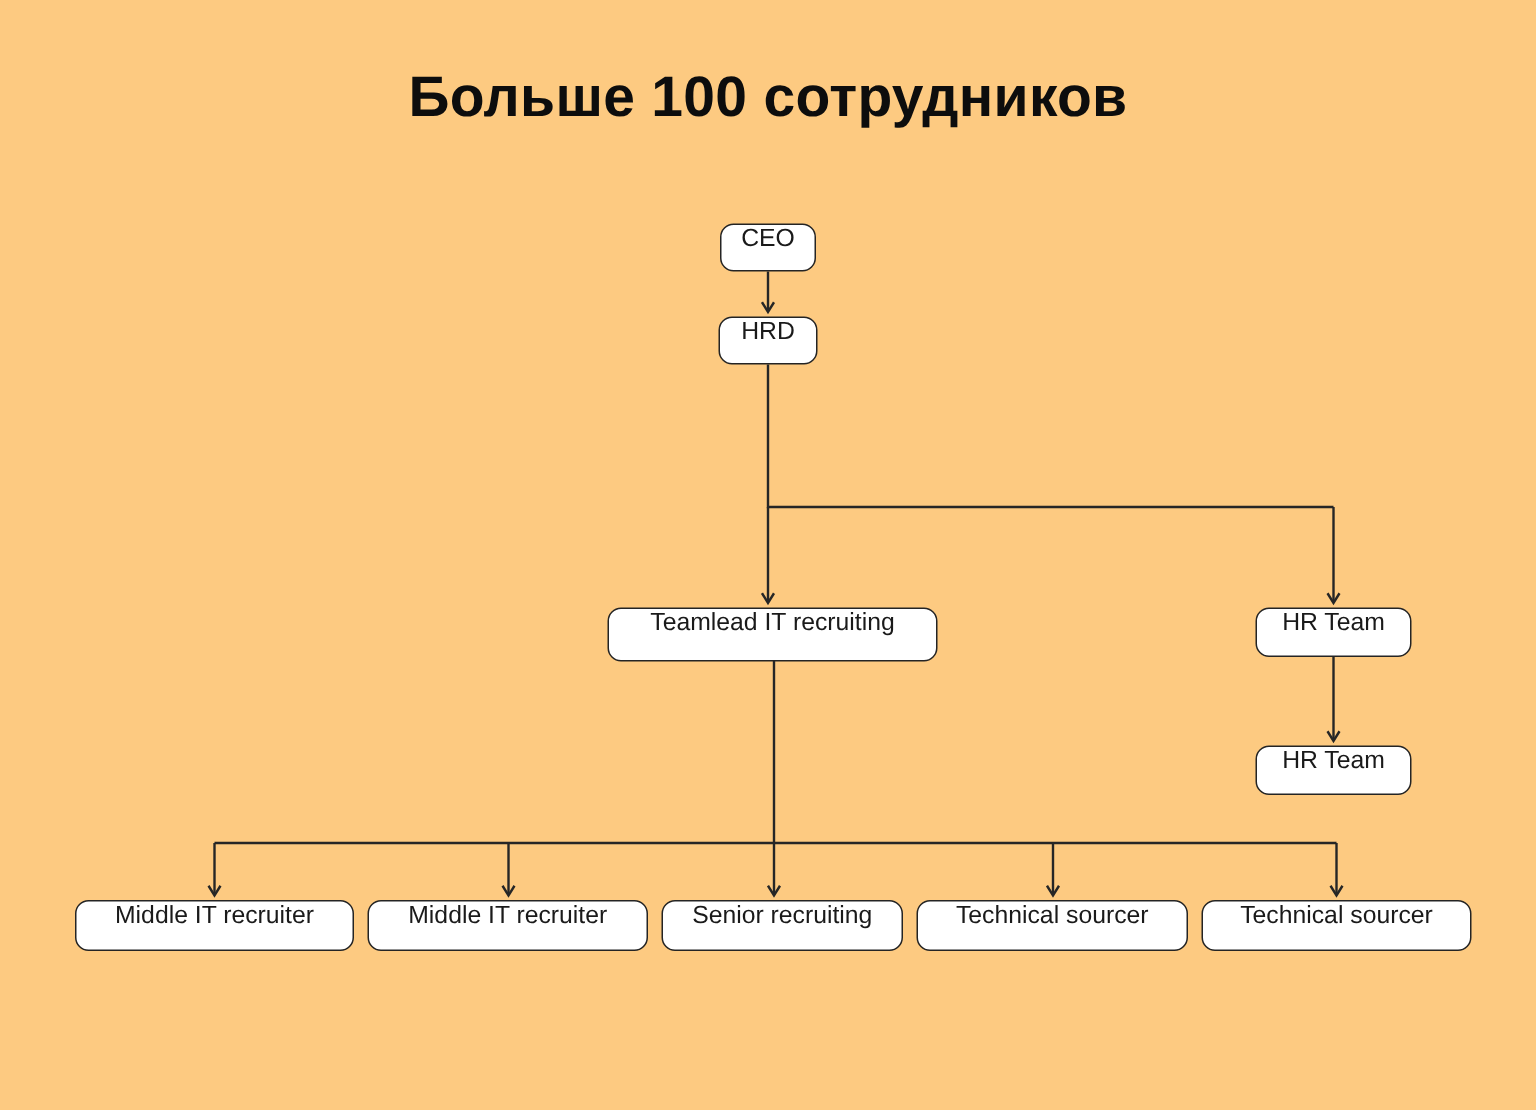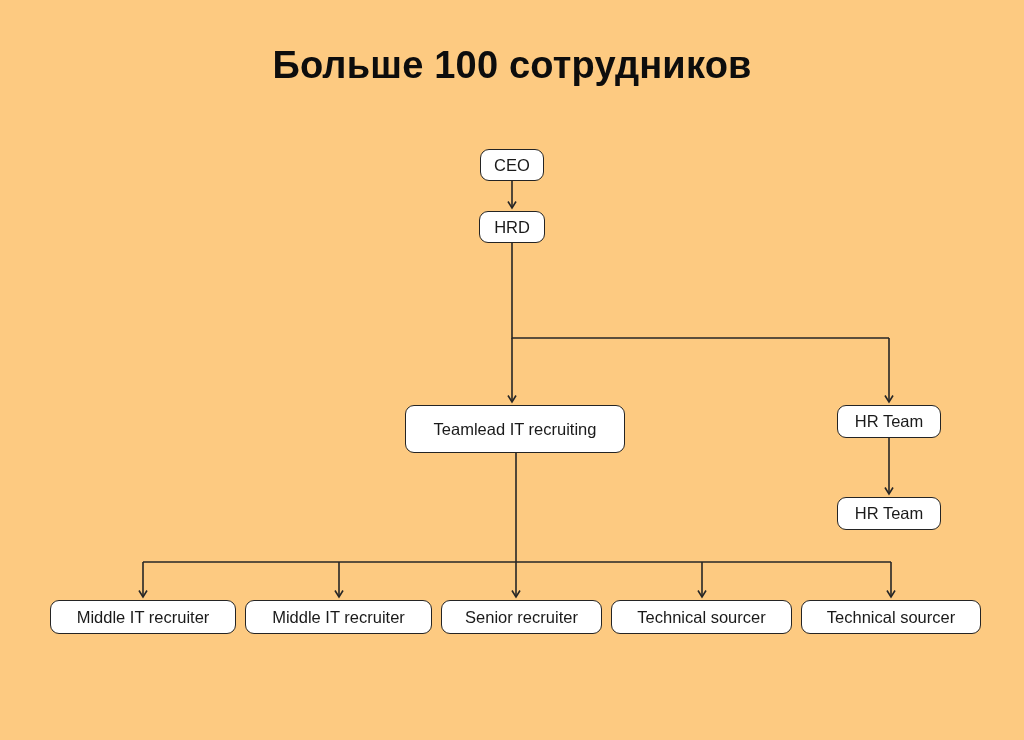--- a/index.html
+++ b/index.html
@@ -21,33 +21,33 @@
     width: 100%;
     text-align: center;
     font-size: 38px;
     font-weight: 800;
     letter-spacing: 0.2px;
     color: #0d0d0d;
   }
   .node {
     position: absolute;
     display: flex;
-    align-items: center;
+    align-items: flex-start;
     justify-content: center;
     background: #ffffff;
     border: 1.6px solid #242424;
     border-radius: 9px;
     font-size: 16.5px;
     color: #1a1a1a;
     white-space: nowrap;
     z-index: 2;
   }
   #ceo        { left: 480px; top: 149px; width: 64px;  height: 32px; }
   #hrd        { left: 479px; top: 211px; width: 66px;  height: 32px; }
-  #teamlead   { left: 405px; top: 405px; width: 220px; height: 48px; }
+  #teamlead   { left: 405px; top: 405px; width: 220px; height: 36px; }
   #hrteam1    { left: 837px; top: 405px; width: 104px; height: 33px; }
   #hrteam2    { left: 837px; top: 497px; width: 104px; height: 33px; }
   #midrec1    { left: 50px;  top: 600px; width: 186px; height: 34px; }
   #midrec2    { left: 245px; top: 600px; width: 187px; height: 34px; }
   #seniorrec  { left: 441px; top: 600px; width: 161px; height: 34px; }
   #techsrc1   { left: 611px; top: 600px; width: 181px; height: 34px; }
   #techsrc2   { left: 801px; top: 600px; width: 180px; height: 34px; }
   svg.wires {
     position: absolute;
     left: 0; top: 0;
@@ -117,21 +117,21 @@
 
   <div class="node" id="midrec1">
     <span>Middle IT recruiter</span>
   </div>
 
   <div class="node" id="midrec2">
     <span>Middle IT recruiter</span>
   </div>
 
   <div class="node" id="seniorrec">
-    <span>Senior recruiter</span>
+    <span>Senior recruiting</span>
   </div>
 
   <div class="node" id="techsrc1">
     <span>Technical sourcer</span>
   </div>
 
   <div class="node" id="techsrc2">
     <span>Technical sourcer</span>
   </div>
 

